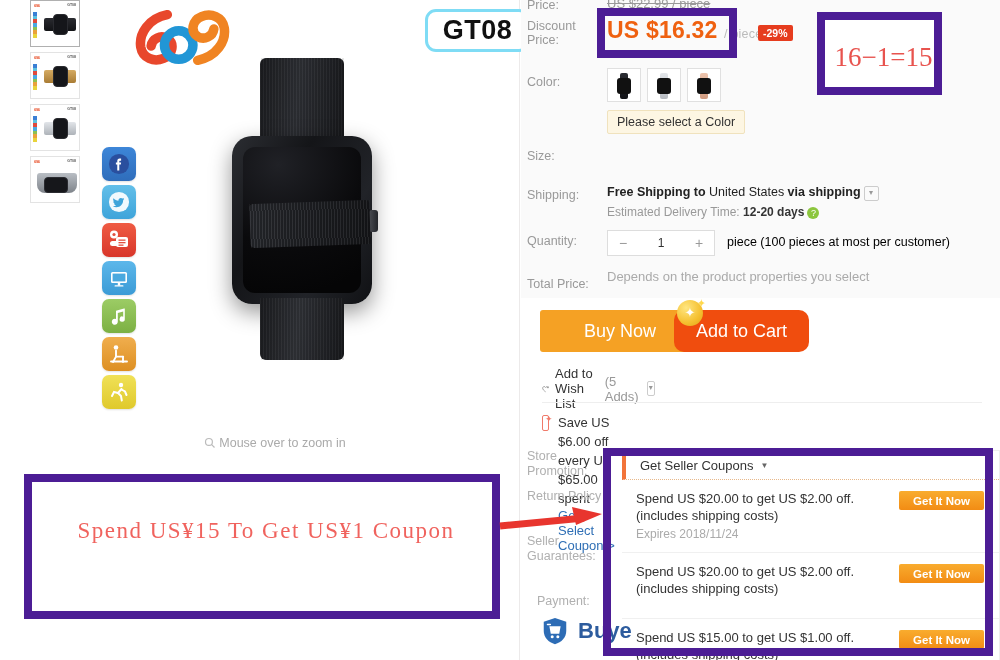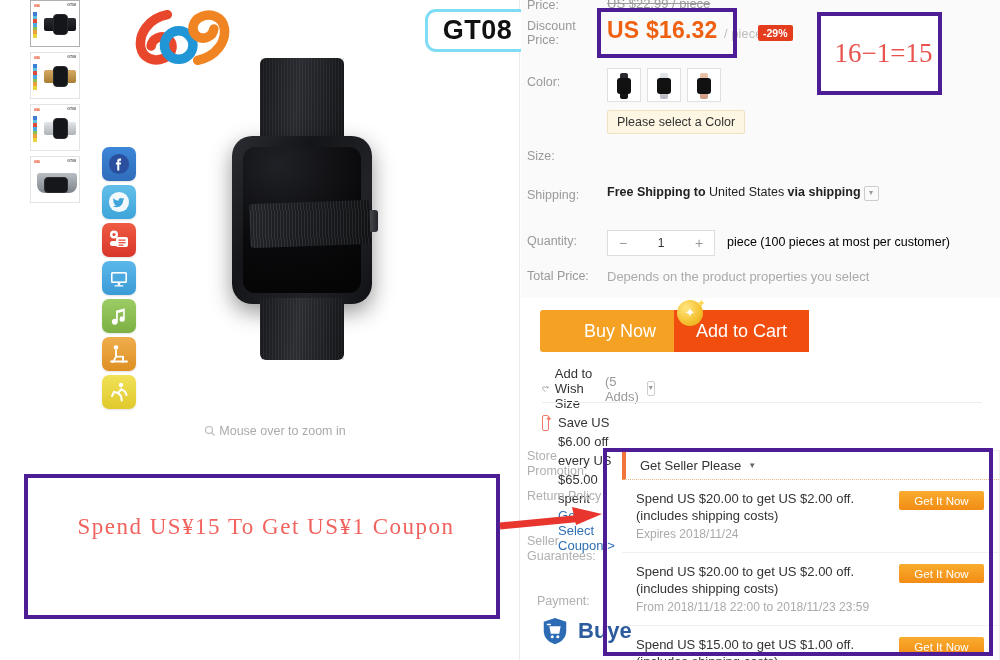--- a/index.html
+++ b/index.html
@@ -57,21 +57,21 @@
     background:linear-gradient(95deg,#1b1c1f,#303237 45%,#17181b);}
   .band-bot:after{content:"";position:absolute;inset:0;opacity:.5;
     background:repeating-linear-gradient(90deg,rgba(255,255,255,.07) 0 1px,rgba(0,0,0,.18) 1px 3px);}
   .band-wing{position:absolute;top:182px;width:120px;height:44px;
     background:linear-gradient(#26282d,#131418);border-radius:4px;}
   .band-wing.r{left:150px;transform:rotate(-2deg);
     background:linear-gradient(100deg,#2a2c31,#16171a);}
   .band-wing.r:after{content:"";position:absolute;inset:0;
     background:repeating-linear-gradient(90deg,rgba(255,255,255,.06) 0 1px,rgba(0,0,0,.2) 1px 3px);}
 
-  .zoom-hint{position:absolute;left:0;right:0;top:424px;text-align:center;color:#aaa;font-size:12.5px;}
+  .zoom-hint{position:absolute;left:0;right:0;top:436px;text-align:center;color:#aaa;font-size:12.5px;}
   .zoom-hint svg{vertical-align:-2px;margin-right:3px;}
 
   .brand-logo{position:absolute;left:105px;top:10px;width:95px;height:55px;}
   .gt08{position:absolute;left:395px;top:9px;width:105px;height:43px;border:3px solid #7fdcf5;
     border-radius:11px;background:#fff;display:flex;align-items:center;justify-content:center;
     font-size:27px;font-weight:bold;letter-spacing:.5px;color:#111;box-sizing:border-box;}
 
   
   .right-col{position:absolute;left:521px;top:0;width:479px;height:660px;background:#fff;}
   .info-panel{position:absolute;left:0;top:0;width:479px;height:298px;background:#fafafa;}
@@ -109,21 +109,21 @@
     font-family:inherit;}
   .qty-note{position:absolute;left:206px;top:235px;color:#000000;font-size:12.5px;}
   .total-note{position:absolute;left:86px;top:269px;color:#aaa;font-size:13px;}
 
   
   .cta{position:absolute;left:1px;top:310px;}
   .btn-buy{position:absolute;left:18px;top:0;width:160px;height:42px;background:#f5a124;
     border-radius:3px;color:#fff;font-size:18px;display:flex;align-items:center;justify-content:center;
     border:none;cursor:pointer;font-family:inherit;}
   .btn-cart{position:absolute;left:152px;top:0;width:135px;height:42px;background:#f04d0e;
-    border-radius:0;color:#fff;font-size:18px;display:flex;align-items:center;justify-content:center;
+    border-radius:10px;color:#fff;font-size:18px;display:flex;align-items:center;justify-content:center;
     border:none;cursor:pointer;font-family:inherit;}
   .coin{position:absolute;left:155px;top:-10px;width:26px;height:26px;border-radius:50%;
     background:radial-gradient(circle at 35% 30%,#ffe680,#f5c030 60%,#e0a516);z-index:5;}
   .coin:after{content:"✦";position:absolute;left:50%;top:50%;transform:translate(-50%,-52%);
     color:#fff;font-size:13px;}
   .coin .spark{position:absolute;right:-3px;top:-3px;color:#ffd84d;font-size:11px;}
 
   .wish{position:absolute;left:20px;top:56px;font-size:13px;color:#333;display:flex;align-items:center;gap:5px;}
   .wish .cnt{color:#999;}
 
@@ -143,28 +143,28 @@
   .coupon-card{position:absolute;left:101px;top:450px;width:378px;background:#fff;
     border:1px solid #eee;border-left:none;box-sizing:border-box;}
   .cc-tab{height:28px;display:flex;align-items:center;padding-left:14px;
     border-left:4px solid #f2743a;border-bottom:1px dotted #e8b88a;font-size:13px;color:#333;position:relative;}
   .cc-tab .car{margin-left:7px;font-size:8px;color:#666;}
   .cc-item{padding:10px 0 11px 14px;border-bottom:1px solid #f0f0f0;position:relative;min-height:44px;}
   .cc-item:last-child{border-bottom:none;}
   .cc-main{font-size:13px;color:#333;line-height:17px;width:260px;}
   .cc-sub{font-size:12px;color:#aaa;margin-top:3px;}
   .cc-btn{position:absolute;right:15px;top:11px;width:85px;height:19px;border-radius:2px;
-    background:linear-gradient(#f9ac2e,#f28c14);color:#fff;font-size:11.5px;font-weight:normal;
+    background:linear-gradient(#f9ac2e,#f28c14);color:#fff;font-size:11.5px;font-weight:bold;
     display:flex;align-items:center;justify-content:center;border:none;cursor:pointer;font-family:inherit;}
 
   .buyer-prot{position:absolute;left:19px;top:616px;display:flex;align-items:center;gap:8px;}
   .bp-txt{font-size:22px;color:#2d5c9e;font-weight:bold;}
 
   
-  .ann{position:absolute;border:4px solid #4c1d95;box-sizing:border-box;pointer-events:none;padding-left:8px;}
+  .ann{position:absolute;border:8px solid #4c1d95;box-sizing:border-box;pointer-events:none;padding-left:8px;}
   #ann-price{left:597px;top:8px;width:140px;height:50px;}
   #ann-math{left:817px;top:12px;width:125px;height:83px;background:#fff;}
   #ann-math .mtxt{font-family:"Liberation Serif","DejaVu Serif",serif;color:#e8534e;
     font-size:27px;text-align:center;line-height:75px;}
   #ann-coupons{left:603px;top:448px;width:390px;height:208px;}
   #ann-limited{left:24px;top:474px;width:476px;height:145px;background:#fff;}
   #ann-limited .ltxt{font-family:"Liberation Serif","DejaVu Serif",serif;color:#f0635e;
     text-align:center;font-size:23px;letter-spacing:1.5px;}
   #ann-limited .l1{margin-top:26px;}
   #ann-limited .l2{margin-top:36px;}
@@ -333,46 +333,47 @@
           <span class="sw-band" style="background:linear-gradient(#edc4ad,#d09b80)"></span>
             <span class="sw-face"></span>
         </div>
       </div>
       <div class="pls-color">Please select a Color</div>
 
       <div class="lbl" style="left:6px;top:149px;">Size:</div>
 
       <div class="lbl" style="left:6px;top:188px;">Shipping:</div>
       <div class="ship-main"><span>Free Shipping to </span><span class="cit">United States</span><span> via shipping</span><span class="chev">▾</span></div>
+      <div class="ship-sub"><span>Estimated Delivery Time: </span><b>12-20 days</b><span class="qmark">?</span></div>
 
       <div class="lbl" style="left:6px;top:234px;">Quantity:</div>
       <div class="qty-box">
         <div class="qty-btn">−</div>
         <input class="qty-val" value="1" style="">
         <div class="qty-btn">+</div>
       </div>
       <div class="qty-note">piece (100 pieces at most per customer)</div>
 
-      <div class="lbl" style="left:6px;top:269px;">Total Price:</div>
+      <div class="lbl" style="left:6px;top:277px;">Total Price:</div>
       <div class="total-note">Depends on the product properties you select</div>
     </div>
 
     <div class="cta">
       <button class="btn-buy">Buy Now</button>
       <div class="coin">
           <span class="spark">✦</span>
         </div>
       <button class="btn-cart">Add to Cart</button>
 
       <div class="wish">
         <svg width="17" height="16" viewBox="0 0 20 18" fill="none" stroke="#666" stroke-width="1.4">
           <path d="M9 16C4 12.4 1.6 9.8 1.6 6.9 1.6 4.6 3.3 3 5.4 3c1.5 0 2.8.9 3.6 2.2C9.8 3.9 11.1 3 12.6 3"></path>
           <path d="M14.6 2.2v5M12.1 4.7h5"></path>
         </svg>
-        <span>Add to Wish Size</span>
+        <span>Add to Wish List</span>
         <span class="cnt">(5 Adds)</span>
         <span class="chev">▾</span>
       </div>
 
       <div class="divider"></div>
 
       <div class="promo-line">
         <span class="cpn-icon"></span>
         <span>
           <span class="promo-txt">Save US $6.00 off every US $65.00 spent</span>
@@ -385,37 +386,36 @@
       <span>Store</span><br><span>Promotion:</span>
     </div>
     <div class="sidelbl" style="top:489px;">Return Policy</div>
     <div class="sidelbl" style="top:534px;">
       <span>Seller</span><br><span>Guarantees:</span>
     </div>
     <div class="sidelbl" style="top:594px;margin-left:10px;">Payment:</div>
 
     <div class="coupon-card">
       <div class="cc-tab">
-        <span>Get Seller Please</span>
+        <span>Get Seller Coupons</span>
         <span class="car">▼</span>
       </div>
 
       <div class="cc-item">
         <div class="cc-main">
           <span>Spend US $20.00 to get US $2.00 off.</span><br><span>(includes shipping costs)</span>
         </div>
         <div class="cc-sub">Expires 2018/11/24</div>
         <button class="cc-btn">Get It Now</button>
       </div>
 
       <div class="cc-item">
         <div class="cc-main">
           <span>Spend US $20.00 to get US $2.00 off.</span><br><span>(includes shipping costs)</span>
         </div>
-        <div class="cc-sub">From 2018/11/18 22:00 to 2018/11/23 23:59</div>
         <button class="cc-btn">Get It Now</button>
       </div>
 
       <div class="cc-item">
         <div class="cc-main">
           <span>Spend US $15.00 to get US $1.00 off.</span><br><span>(includes shipping costs)</span>
         </div>
         <button class="cc-btn">Get It Now</button>
       </div>
     </div>

